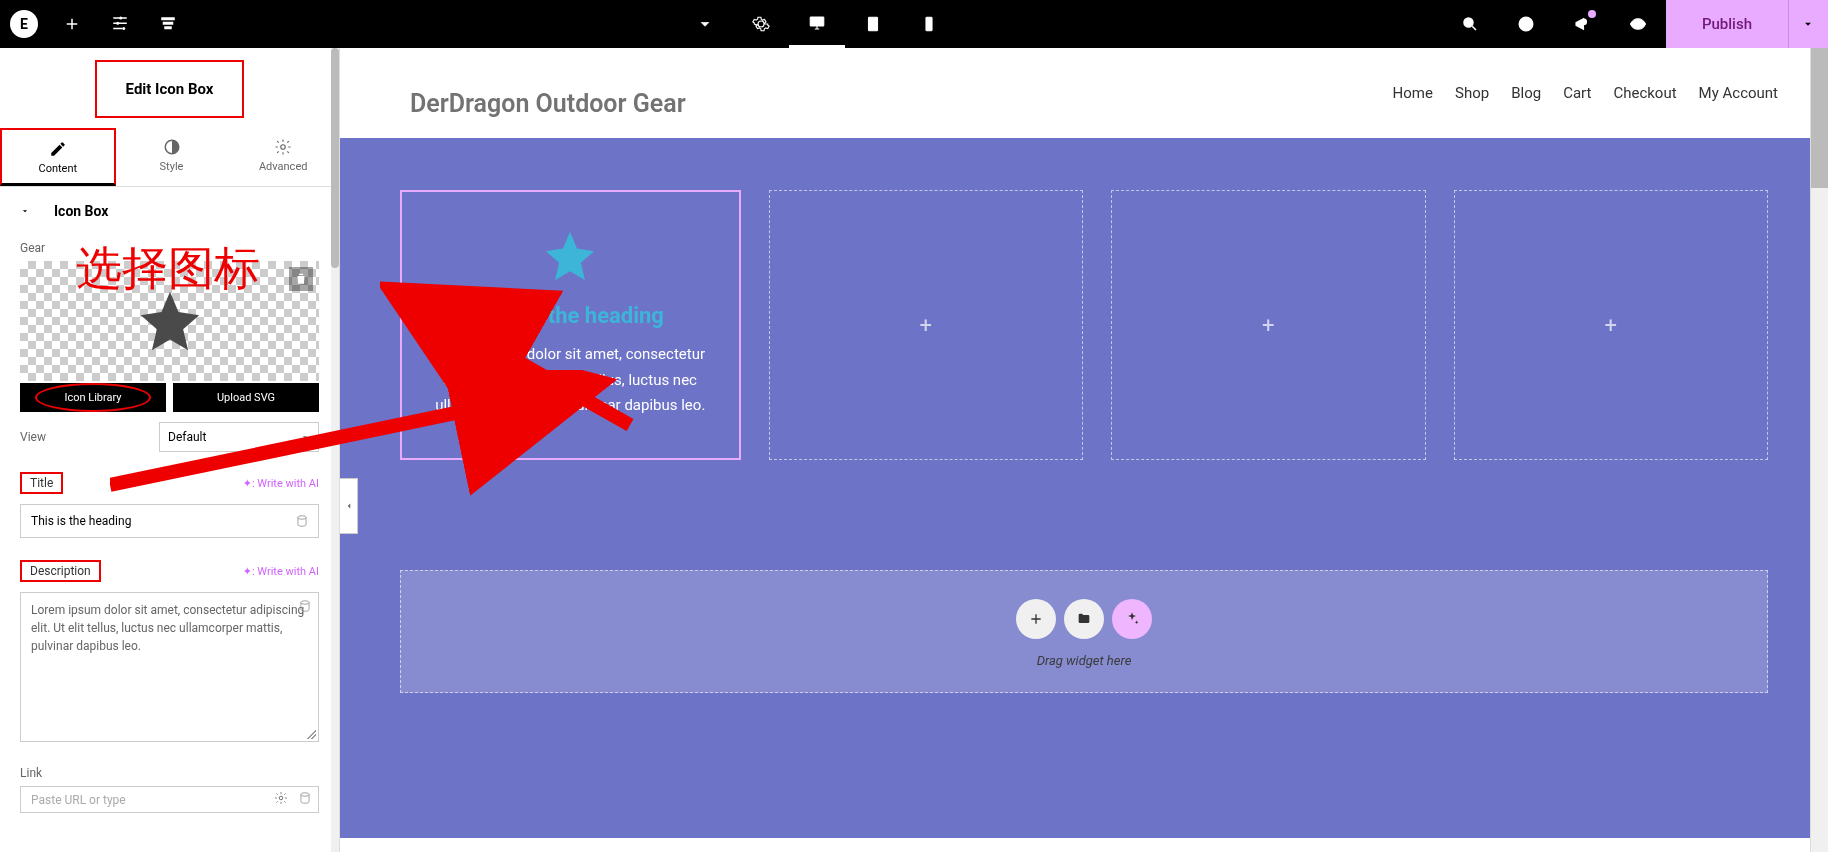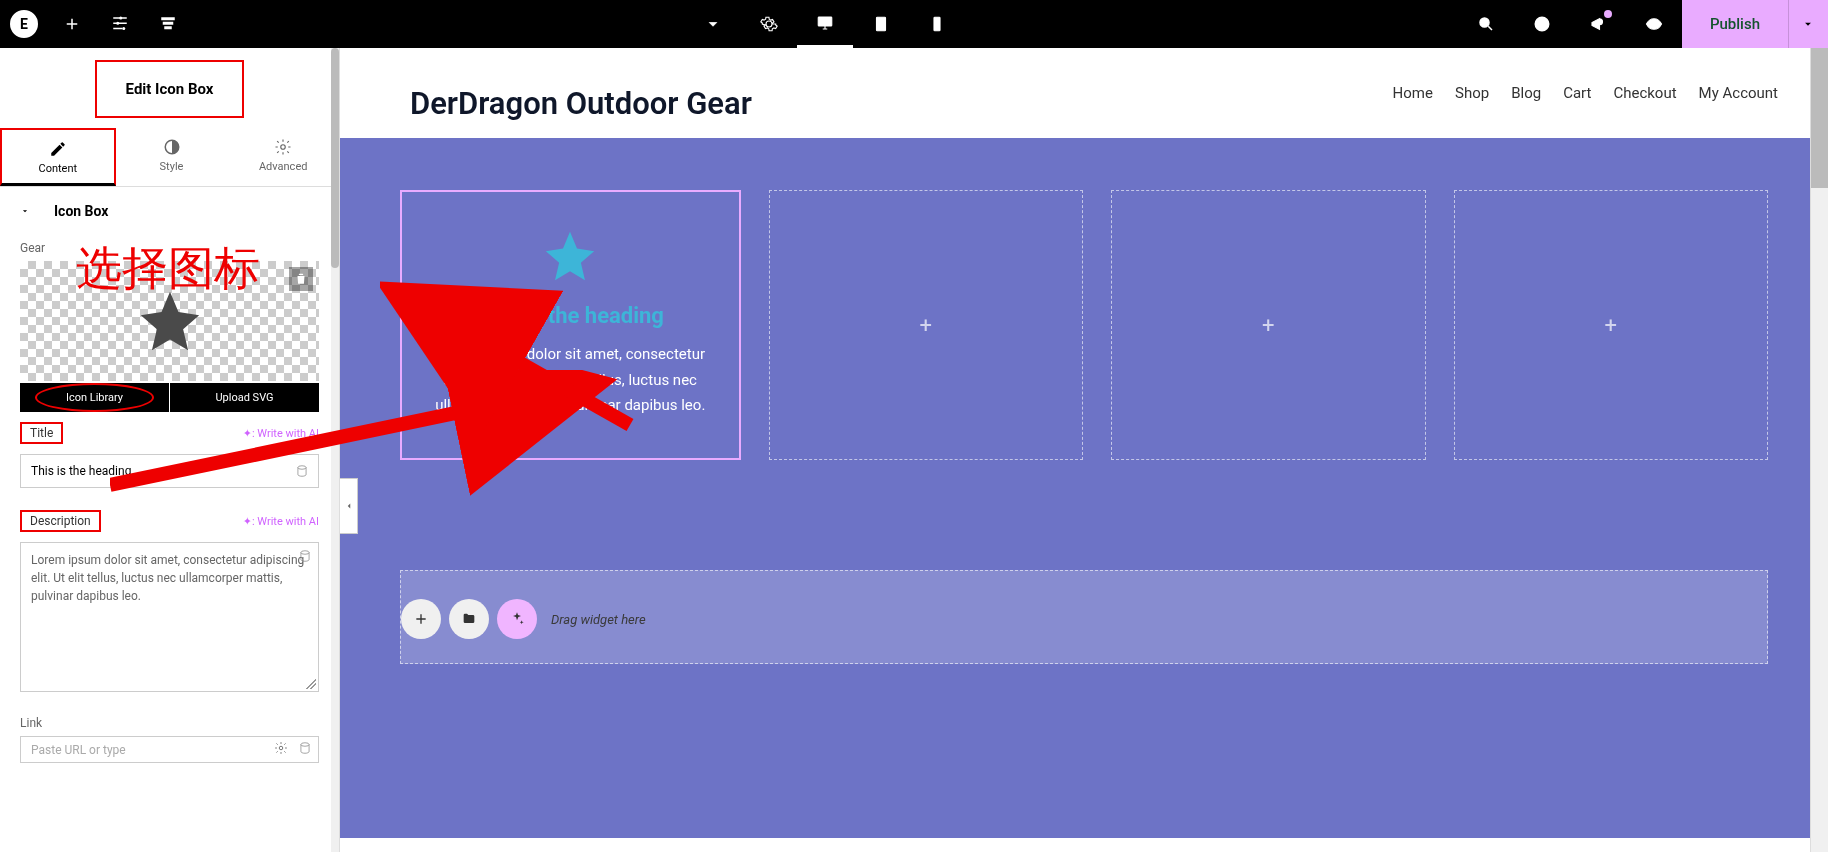--- a/index.html
+++ b/index.html
@@ -11,21 +11,21 @@
 .elogo { width:48px; height:48px; display:flex; align-items:center; justify-content:center; }
 .elogo-circle { width:28px; height:28px; border-radius:50%; background:#fff; color:#000; display:flex; align-items:center; justify-content:center; font-weight:bold; font-size:14px; border:2px solid #fff; }
 .top-icon { width:48px; height:48px; display:flex; align-items:center; justify-content:center; cursor:pointer; }
 .top-icon svg { width:18px; height:18px; fill:#fff; }
 .topbar-center { margin-left:auto; display:flex; align-items:center; }
 .top-btn { width:56px; height:48px; display:flex; align-items:center; justify-content:center; cursor:pointer; position:relative; }
 .top-btn svg { width:18px; height:18px; fill:#fff; stroke:#fff; }
 .top-btn.active { border-bottom:3px solid #fff; }
 .topbar-right { display:flex; align-items:center; margin-left:auto; }
 .publish-wrap { display:flex; align-items:center; background:#e9abff; height:48px; }
-.publish-btn { padding:0 28px; height:48px; display:flex; align-items:center; justify-content:center; color:#14532d; font-weight:500; font-size:15px; cursor:pointer; }
+.publish-btn { padding:0 36px; height:48px; display:flex; align-items:center; justify-content:center; color:#701a75; font-weight:500; font-size:15px; cursor:pointer; }
 .publish-caret { width:40px; height:48px; display:flex; align-items:center; justify-content:center; border-left:1px solid rgba(0,0,0,0.15); cursor:pointer; }
 .notif-dot { position:absolute; top:10px; right:14px; width:8px; height:8px; background:#e9abff; border-radius:50%; }
 
 
 .main { display:flex; height:calc(100% - 48px);justify-content:center; }
 .sidebar { width:340px; border-right:1px solid #ddd; display:flex; flex-direction:column; background:#fff; overflow-y:auto; position:relative; }
 .sidebar-scroll { position:absolute; right:0; top:0; bottom:0; width:8px; background:#f0f0f0; }
 .sidebar-scroll-thumb { width:8px; height:220px; background:#bbb; border-radius:4px; }
 
 .panel-title { text-align:center; font-weight:bold; font-size:15px; padding:18px 0; border:2px solid #e00; margin:12px 95px 10px 95px; }
@@ -47,21 +47,21 @@
   linear-gradient(-45deg,transparent 75%,#ccc 75%);
   background-size:16px 16px; background-position:0 0,0 8px,8px -8px,-8px 0; }
 .icon-preview { position:absolute; inset:0; display:flex; align-items:center; justify-content:center; }
 .icon-preview svg { width:70px; height:70px; fill:#4a4a4a; }
 .trash-btn { position:absolute; top:6px; right:6px; width:24px; height:24px; background:rgba(0,0,0,0.35); display:flex; align-items:center; justify-content:center; cursor:pointer; }
 .trash-btn svg { width:14px; height:14px; fill:#fff; }
 .icon-tabs { display:flex; background:#000; }
 .icon-tab { flex:1; text-align:center; padding:8px 0; font-size:11px; color:#fff; cursor:pointer; }
 .icon-tab.active { position:relative; }
 .icon-tab.active::after { content:""; position:absolute; left:10%; right:10%; bottom:0; top:0; border:2px solid #e00; border-radius:50%; }
-.icon-tab + .icon-tab { border-left:1px solid #ffffff; }
+.icon-tab + .icon-tab { border-left:7px solid #ffffff; }
 
 .row { display:flex; align-items:center; justify-content:space-between; padding:10px 0; }
 .select { width:160px; height:30px; border:1px solid #ccc; font-size:12px; padding:0 8px; display:flex; align-items:center; justify-content:space-between; cursor:pointer; background:#fff; }
 .ai-link { font-size:11px; color:#d063ff; cursor:pointer; }
 
 .text-input { width:100%; height:34px; border:1px solid #ccc; font-size:12px; padding:0 10px; display:flex; align-items:center; position:relative; }
 .text-input .dyn { position:absolute; right:6px; top:50%; transform:translateY(-50%); width:20px; height:20px; display:flex; align-items:center; justify-content:center; cursor:pointer; }
 
 .textarea { width:100%; min-height:150px; border:1px solid #ccc; font-size:12px; padding:8px 10px; position:relative; color:#666; line-height:1.5; resize:vertical; }
 .textarea .dyn { position:absolute; right:6px; top:6px; }
@@ -72,34 +72,34 @@
 .link-input .gear { position:absolute; right:30px; }
 .link-input .dyn { position:absolute; right:6px; }
 
 
 .canvas-wrap { flex:1; position:relative; overflow:hidden; }
 .canvas-scroll { position:absolute; right:0; top:0; bottom:0; width:18px; background:#f0f0f0; border-left:1px solid #ddd; }
 .canvas-scroll-thumb { width:18px; height:140px; background:#bbb; }
 .collapse-tab { position:absolute; left:0; top:430px; width:18px; height:56px; background:#fff; border:1px solid #ccc; border-left:none; display:flex; align-items:center; justify-content:center; cursor:pointer; z-index:5; }
 
 .site-header { height:90px; display:flex; align-items:center; padding:0 50px 0 70px; background:#fff; }
-.site-title { font-size:31px; font-weight:600; color:#0f172a;margin-top:20px; }
+.site-title { font-size:25px; font-weight:600; color:#737373;margin-top:20px; }
 .site-nav { margin-left:auto; display:flex; gap:22px; }
 .site-nav a { font-size:15px; color:#333; text-decoration:none; cursor:pointer; }
 
 .purple-area { background:#6d73c6; padding:52px 60px 100px 60px; min-height:700px; position:relative; }
 .cols { display:flex; gap:28px; }
 .col { flex:1; border:1px dashed rgba(255,255,255,0.6); min-height:270px; display:flex; align-items:center; justify-content:center; position:relative; }
 .col.filled { border:2px solid #e9abff; background:transparent; padding:24px 12px 28px; flex-direction:column; }
 .col .plus { font-size:22px; color:rgba(255,255,255,0.7); }
 .iconbox-icon svg { width:58px; height:58px; fill:#3db5d8; }
 .iconbox-title { color:#3db5d8; font-weight:bold; font-size:22px; margin-top:14px; text-align:center; }
 .iconbox-desc { color:#fff; font-size:15px; line-height:1.7; text-align:center; margin-top:14px; }
 
-.drop-zone { margin-top:110px; border:1.5px dashed rgba(255,255,255,0.6); background:rgba(255,255,255,0.18); padding:28px 0 24px; display:flex; flex-direction:row; align-items:center; gap:14px; }
+.drop-zone { margin-top:110px; border:1.5px dashed rgba(255,255,255,0.6); background:rgba(255,255,255,0.18); padding:28px 0 24px; display:flex; flex-direction:column; align-items:center; gap:14px; }
 .drop-btns { display:flex; gap:8px; }
 .round-btn { width:40px; height:40px; border-radius:50%; background:#f0f0f0; display:flex; align-items:center; justify-content:center; cursor:pointer; }
 .round-btn.pink { background:#f0b5ff; }
 .drop-text { font-size:13px; color:#3a3a3a; font-style:italic; }
 
 
 .anno-text { position:absolute; font-size:46px; color:#e00; font-family:"SimSun","宋体",serif; pointer-events:none; z-index:10; }
 .arrow-svg { position:absolute; pointer-events:none; z-index:9; }
 </style>
 </head>
@@ -243,20 +243,29 @@
           <svg viewBox="0 0 24 24">
               <path d="M6 7h12l-1 13H7zm3-4h6l1 2H8z"></path>
             </svg>
         </div>
       </div>
       <div class="icon-tabs">
         <div class="icon-tab active">Icon Library</div>
         <div class="icon-tab">Upload SVG</div>
       </div>
 
+      <div class="row">
+        <span class="field-label">View</span>
+        <div class="select">
+          <span>Default</span>
+          <svg width="10" height="10" viewBox="0 0 24 24">
+              <path d="M7 10l5 5 5-5z" fill="#666"></path>
+            </svg>
+        </div>
+      </div>
 
       <div class="row">
         <span class="boxed-label">Title</span>
         <span class="ai-link">✦: Write with AI</span>
       </div>
       <div class="text-input">
         <span>This is the heading</span>
         <span class="dyn">
             <svg width="14" height="14" viewBox="0 0 24 24">
               <ellipse cx="12" cy="6" rx="7" ry="3" fill="none" stroke="#666"></ellipse>

